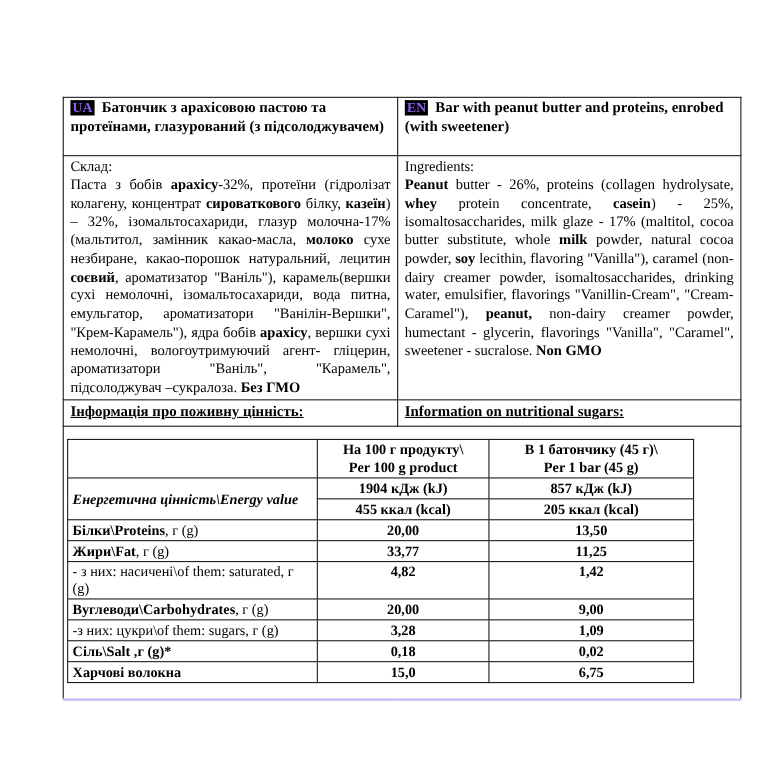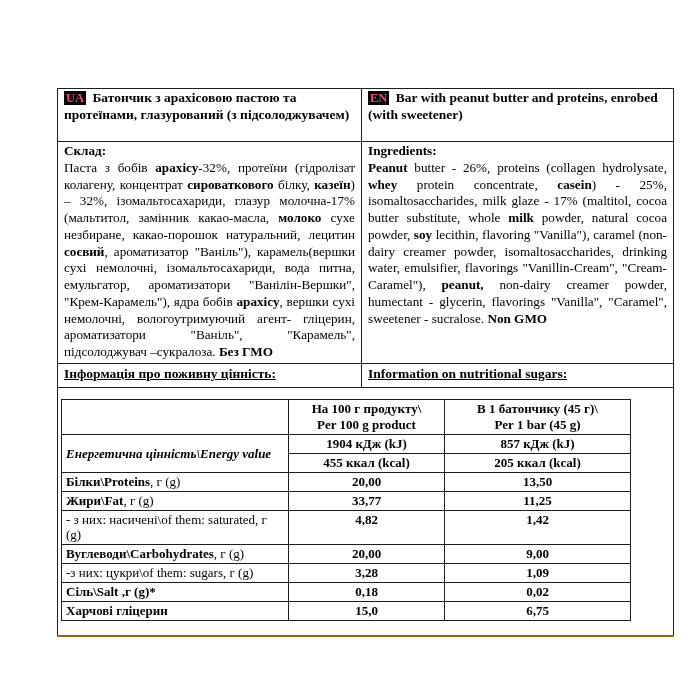--- a/index.html
+++ b/index.html
@@ -11,26 +11,26 @@
   table{border-collapse:collapse;}
   .outer{
     position:absolute;left:57px;top:88px;width:590px;
     table-layout:fixed;
   }
   .outer td{border:1.5px solid #1d1d1d;vertical-align:top;padding:1px 6px 2px 6px;}
   .col-ua{width:291px;}
   .col-en{width:299px;}
   .hdr-cell{font-weight:bold;font-size:13.5px;line-height:16.5px;height:49px;}
   .lang-badge{
-    display:inline-block;background:#000;color:#ec4899;font-weight:bold;
+    display:inline-block;background:#000;color:#8b5cf6;font-weight:bold;
     font-size:12.5px;line-height:14px;padding:0 2px;margin-right:3px;
     vertical-align:baseline;
   }
   .ingr-cell{height:215px;font-size:13.2px;line-height:16.75px;text-align:justify;}
-  .ingr-label{font-weight:bold;text-align:left;}
+  .ingr-label{font-weight:normal;text-align:left;}
   .info-row td{font-weight:bold;font-size:13.5px;line-height:18px;height:20px;text-decoration:underline;}
   .nested-wrap{padding:11px 17px 14px 3px !important;}
   .nut{width:566px;table-layout:fixed;font-size:13px;}
   .nut td{border:1.4px solid #1d1d1d;vertical-align:middle;padding:1px 4px;line-height:15.5px;}
   .nut .c-label{width:222px;}
   .nut .c-100{width:151px;}
   .nut .c-bar{width:181px;}
   .nut .head td{font-weight:bold;text-align:center;line-height:16px;padding:1px 2px;}
   .nut .num{text-align:center;font-weight:bold;}
   .nut .lbl b{font-weight:bold;}
@@ -60,21 +60,21 @@
     <td class="ingr-cell">
       <div class="ingr-label">Ingredients:</div>
       <div><b>Peanut</b><span> butter - 26%, proteins (collagen hydrolysate, </span><b>whey</b><span> protein concentrate, </span><b>casein</b><span>) - 25%, isomaltosaccharides, milk glaze - 17% (maltitol, cocoa butter substitute, whole </span><b>milk</b><span> powder, natural cocoa powder, </span><b>soy</b><span> lecithin, flavoring "Vanilla"), caramel (non-dairy creamer powder, isomaltosaccharides, drinking water, emulsifier, flavorings "Vanillin-Cream", "Cream-Caramel"), </span><b>peanut,</b><span> non-dairy creamer powder, humectant - glycerin, flavorings "Vanilla", "Caramel", sweetener - sucralose. </span><b>Non GMO</b></div>
     </td>
   </tr>
   <tr class="info-row">
     <td>Інформація про поживну цінність:</td>
     <td>Information on nutritional sugars:</td>
   </tr>
   <tr>
-    <td class="nested-wrap" colspan="2" style="border-bottom:2px solid #a16207;">
+    <td class="nested-wrap" colspan="2" style="border-bottom:2px solid #c4b5fd;">
 
       <table class="nut">
         <tbody>
               <tr class="head">
           <td class="c-label"></td>
           <td class="c-100">
             <div>На 100 г  продукту\</div>
             <div>Per 100 g product</div>
           </td>
           <td class="c-bar">
@@ -116,21 +116,21 @@
           <td class="lbl"><b></b><span>-з них: цукри\of them: sugars, г (g)</span></td>
           <td class="num">3,28</td>
           <td class="num">1,09</td>
         </tr>
         <tr>
           <td class="lbl"><b>Сіль\Salt ,г (g)*</b><span></span></td>
           <td class="num">0,18</td>
           <td class="num">0,02</td>
         </tr>
         <tr>
-          <td class="lbl"><b>Харчові гліцерин</b><span></span></td>
+          <td class="lbl"><b>Харчові волокна</b><span></span></td>
           <td class="num">15,0</td>
           <td class="num">6,75</td>
         </tr>
       </tbody>
           </table>
 
     </td>
   </tr>
 </tbody>
   </table>

